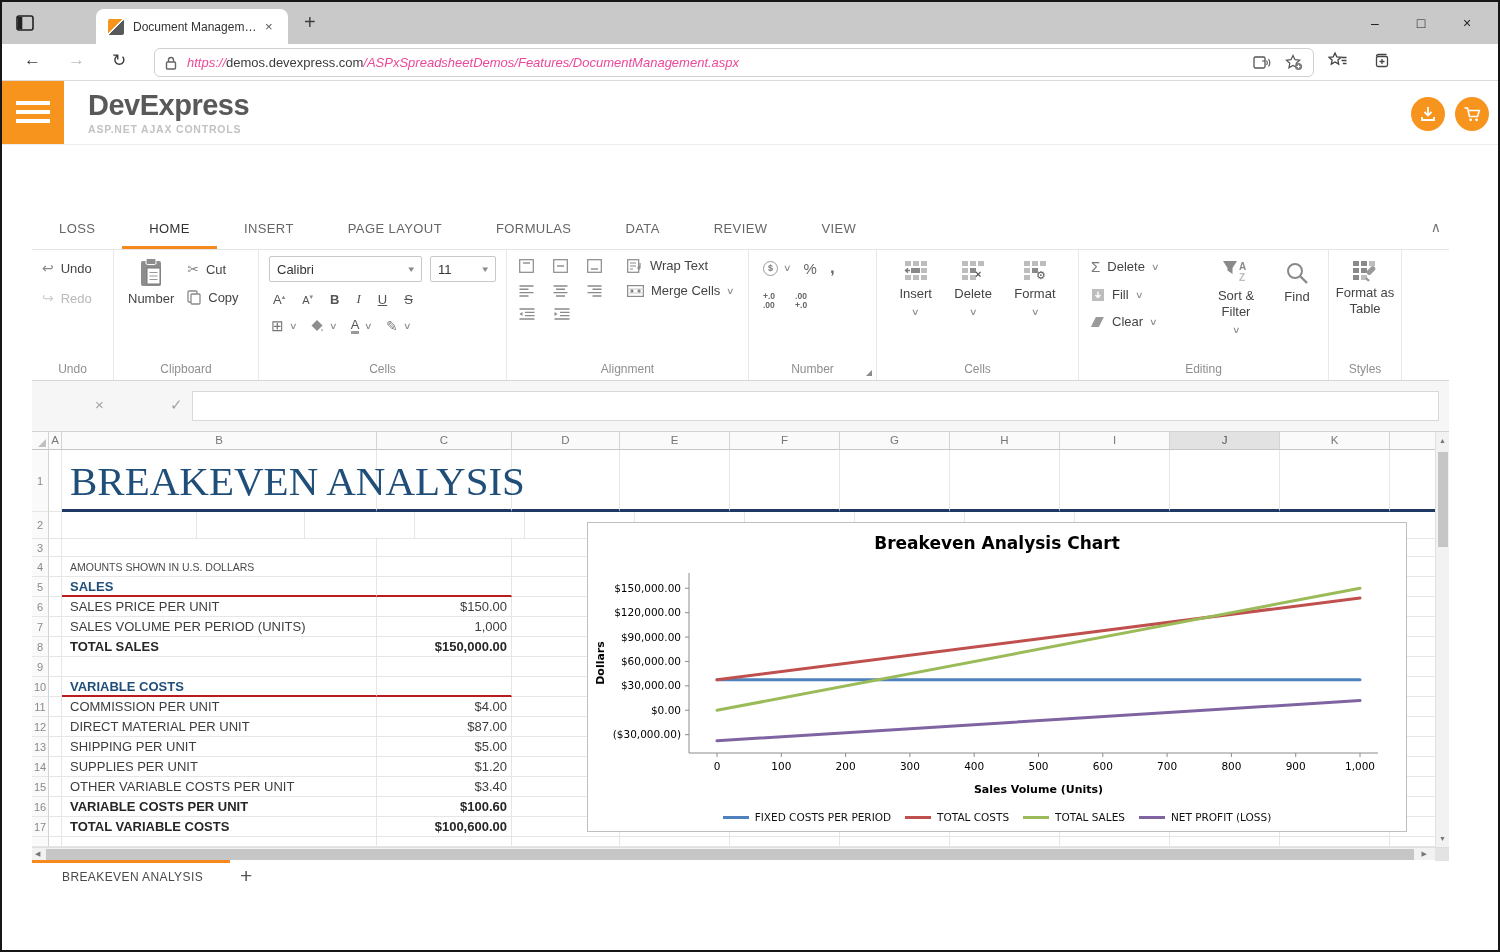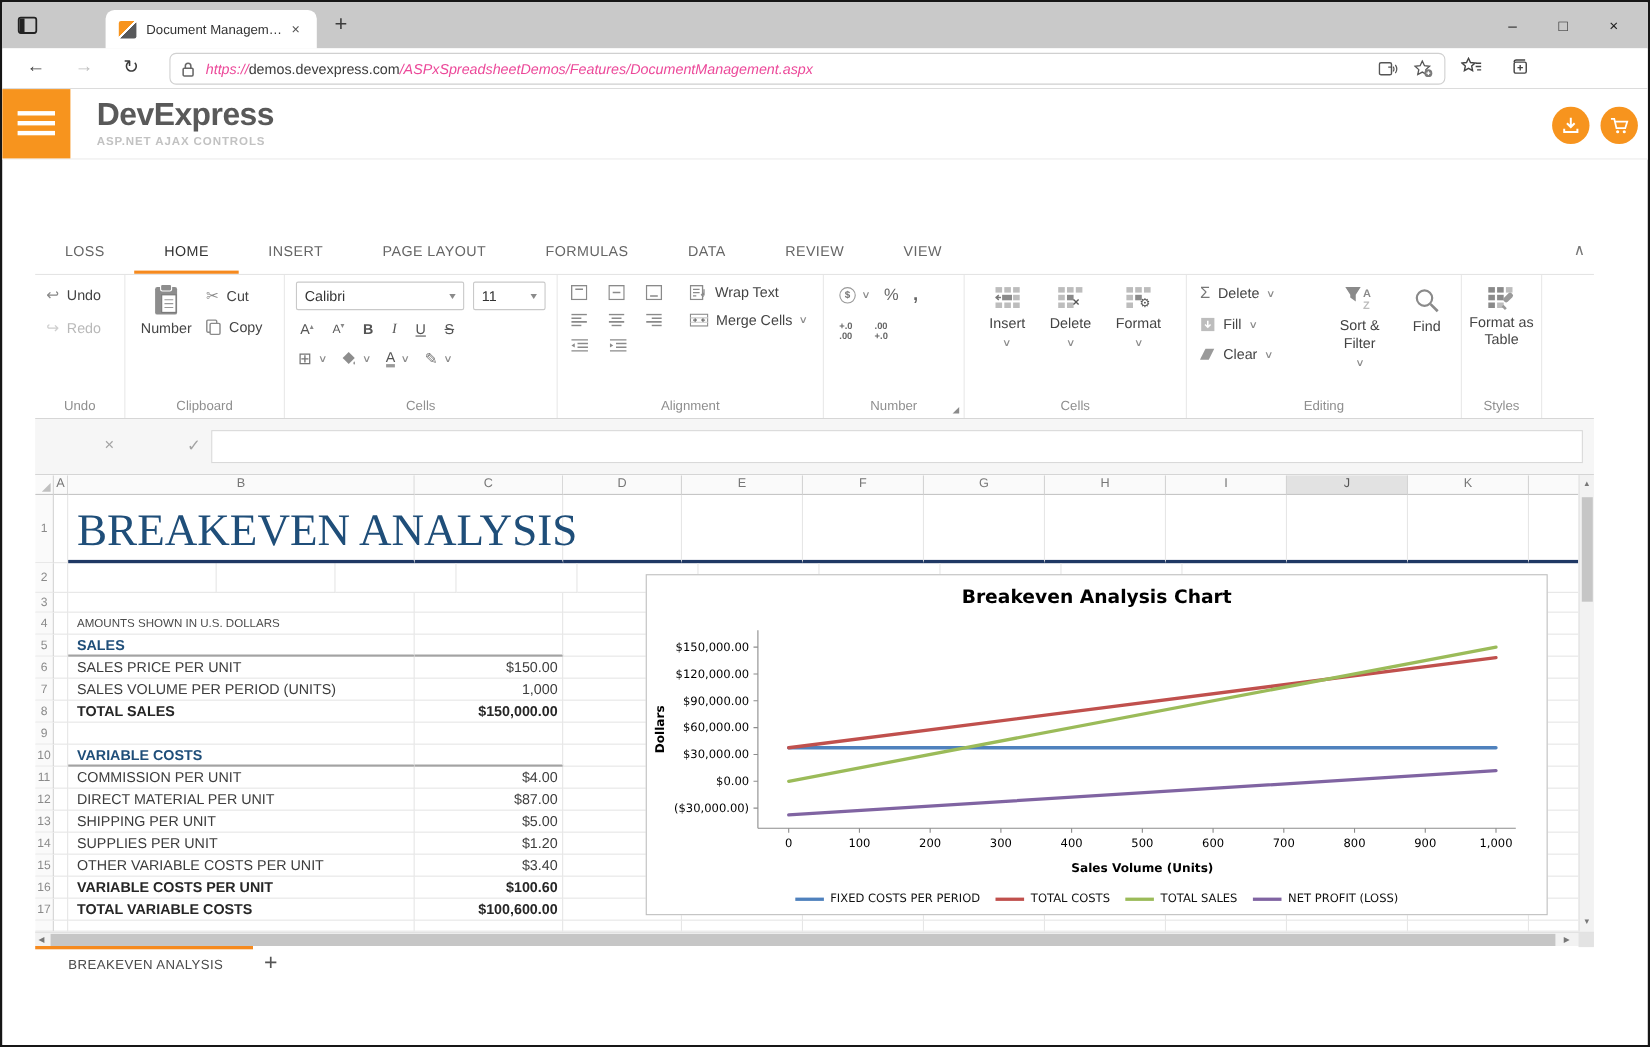--- a/index.html
+++ b/index.html
@@ -78,21 +78,21 @@
   .cA { width:13px; border-right:1px solid #e6e6e6; }
   .cB { width:315px; border-right:1px solid #e6e6e6; font-size:13px; color:#3d3d3d; padding-left:8px; display:flex; align-items:center; white-space:nowrap; cursor:cell; }
   .cC { width:135px; border-right:1px solid #e6e6e6; font-size:13px; color:#3d3d3d; padding-right:4px; display:flex; align-items:center; justify-content:flex-end; cursor:cell; }
   .rc { border-right:1px solid #e6e6e6; cursor:cell; }
   .rf { flex:1; }
   .r-title .cB { font-family:"Liberation Serif","DejaVu Serif",serif; font-size:41px; color:#1f4e79; overflow:visible; position:relative; z-index:2; padding-top:2px; }
   .r-title .cB,.r-title .cC,.r-title .rc,.r-title .rf { border-bottom:3px solid #1f3864; }
   .r-sub .cB { font-family:"Liberation Serif","DejaVu Serif",serif; font-size:19px; color:#2e75b6; position:relative; z-index:2; }
   .r-note .cB { font-size:10.5px; color:#4a4a4a; }
   .r-sec .cB { font-weight:bold; color:#1f4e79; }
-  .r-sec .cB,.r-sec .cC { border-bottom:2px solid #a3a3a3; }
+  .r-sec .cB,.r-sec .cC { border-bottom:2px solid #b91c1c; }
   .r-total .cB,.r-total .cC { font-weight:bold; color:#262626; }
 
   
   .chartbox { position:absolute; left:585px; top:520px; width:820px; height:310px; background:#fff; border:1px solid #bfbfbf; z-index:5; }
   .c-title { position:absolute; left:0; top:10px; width:100%; text-align:center; font-weight:bold; font-size:17px; color:#000; font-family:"DejaVu Sans",sans-serif; }
   .c-legend { position:absolute; left:0; bottom:8px; width:100%; display:flex; justify-content:center; align-items:center; gap:14px; }
   .litem { display:flex; align-items:center; gap:6px; font-size:10.5px; color:#111; font-family:"DejaVu Sans",sans-serif; }
   .lswatch { width:26px; height:3px; flex:none; }
 
   

